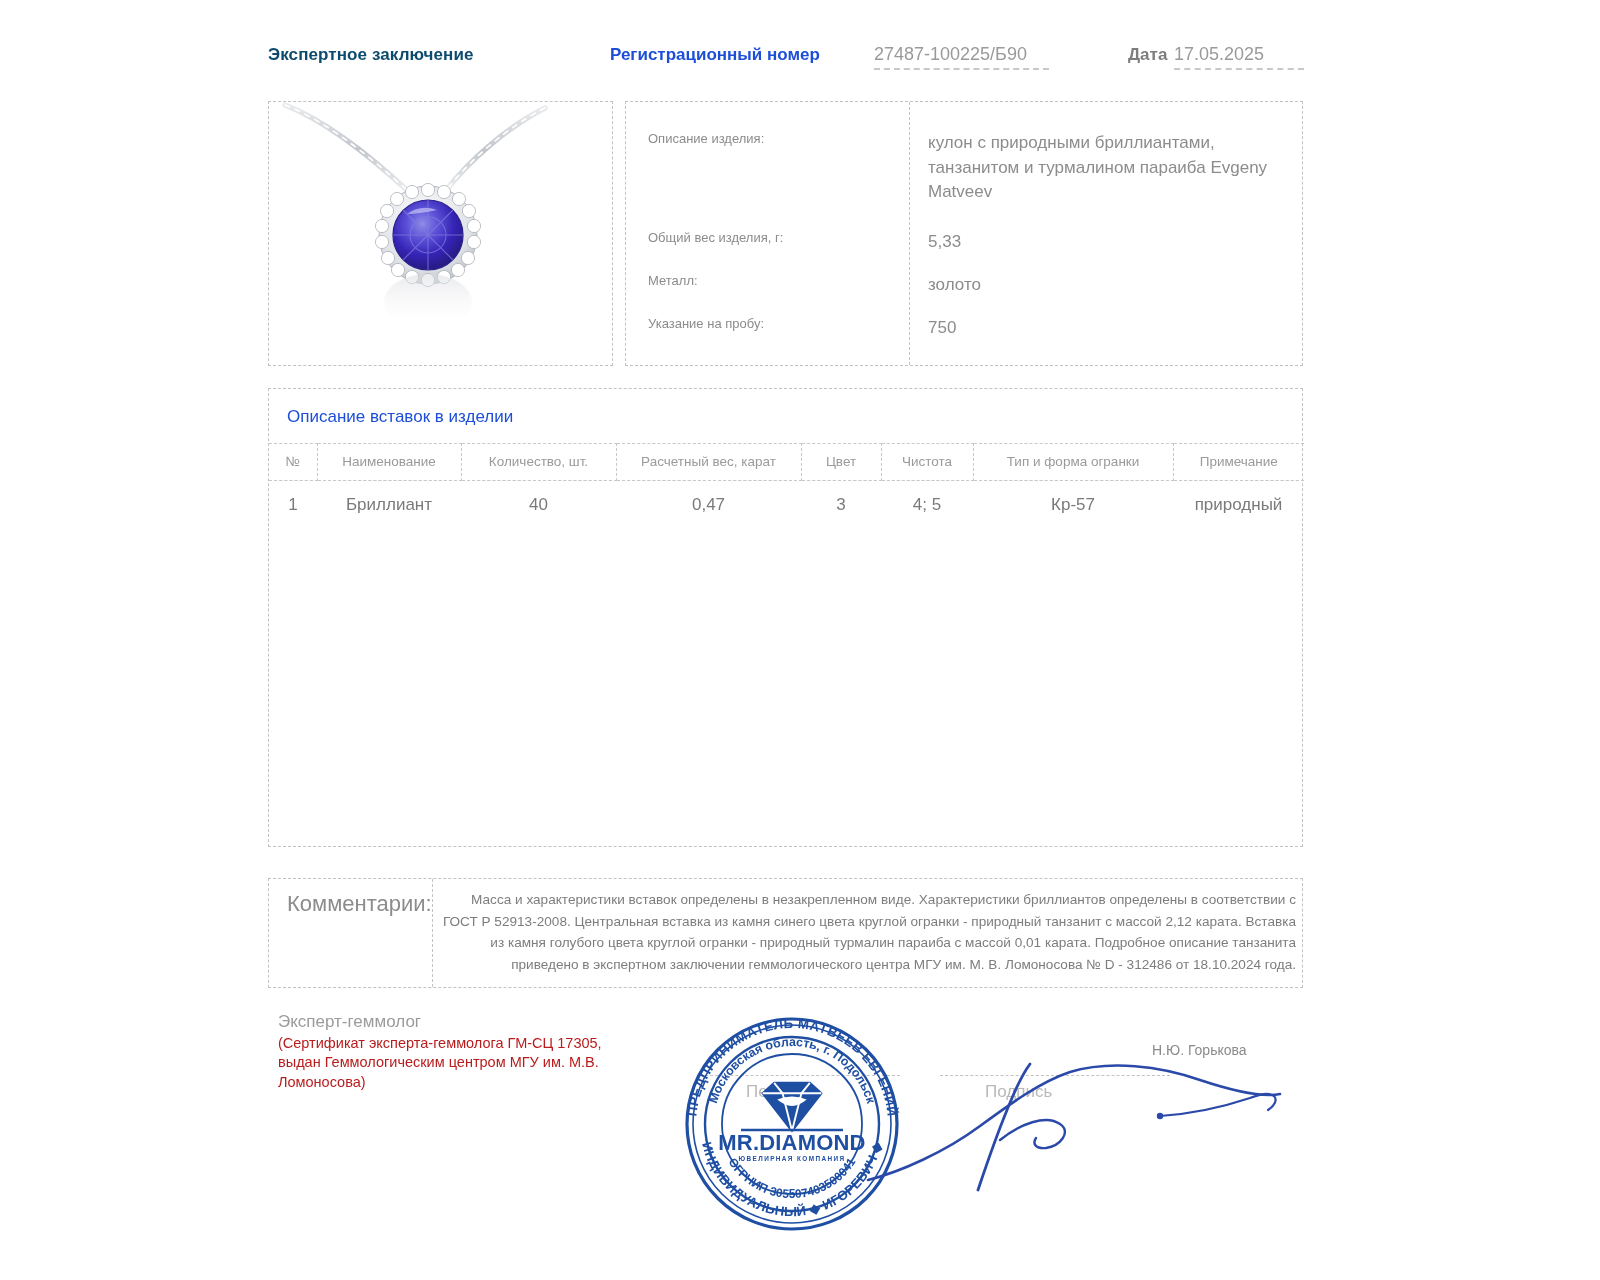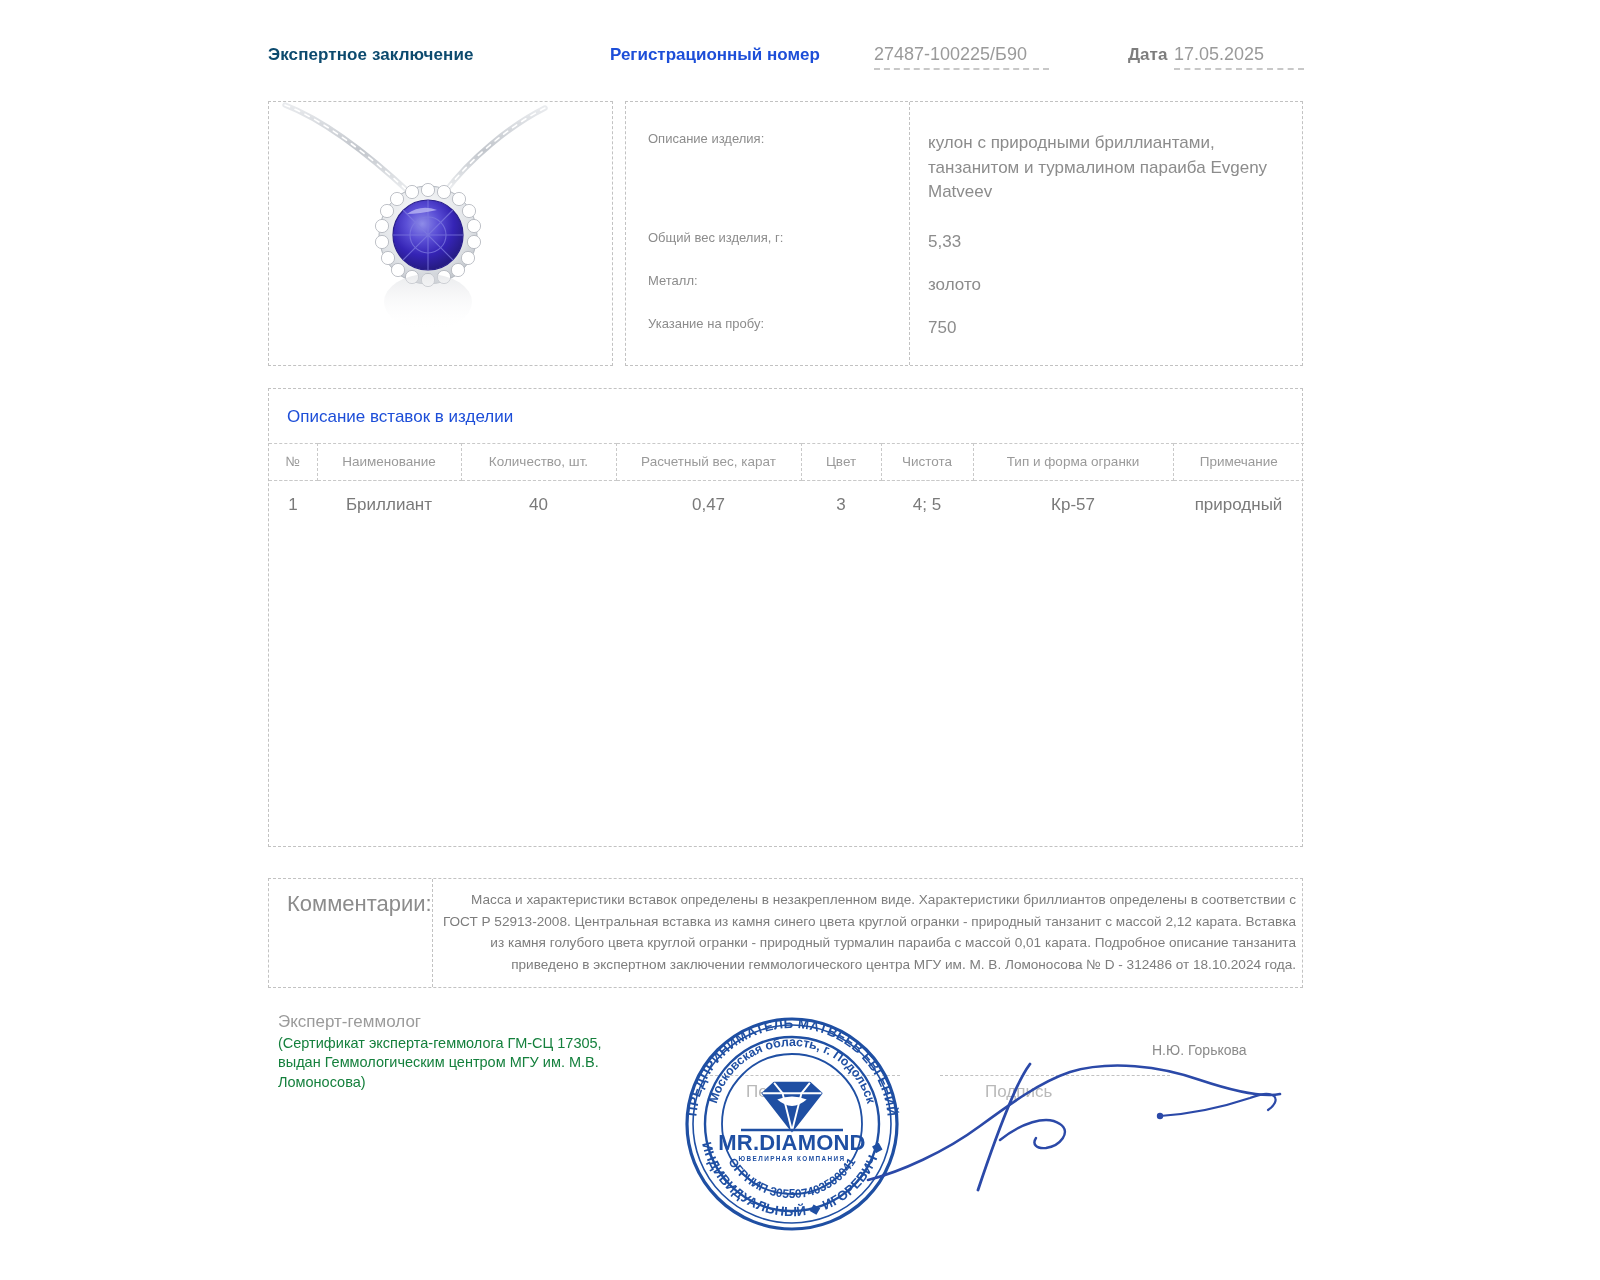--- a/index.html
+++ b/index.html
@@ -231,21 +231,21 @@
     width: 370px;
   }
   .expert-title {
     font-size: 17px;
     color: #9b9b9b;
     margin-bottom: 2px;
   }
   .expert-cert {
     font-size: 14.5px;
     line-height: 1.34;
-    color: #15803d;
+    color: #b91c1c;
   }
 
   .seal-label {
     position: absolute;
     left: 746px;
     top: 1082px;
     font-size: 17px;
     color: #b9b9b9;
     z-index: 1;
   }

